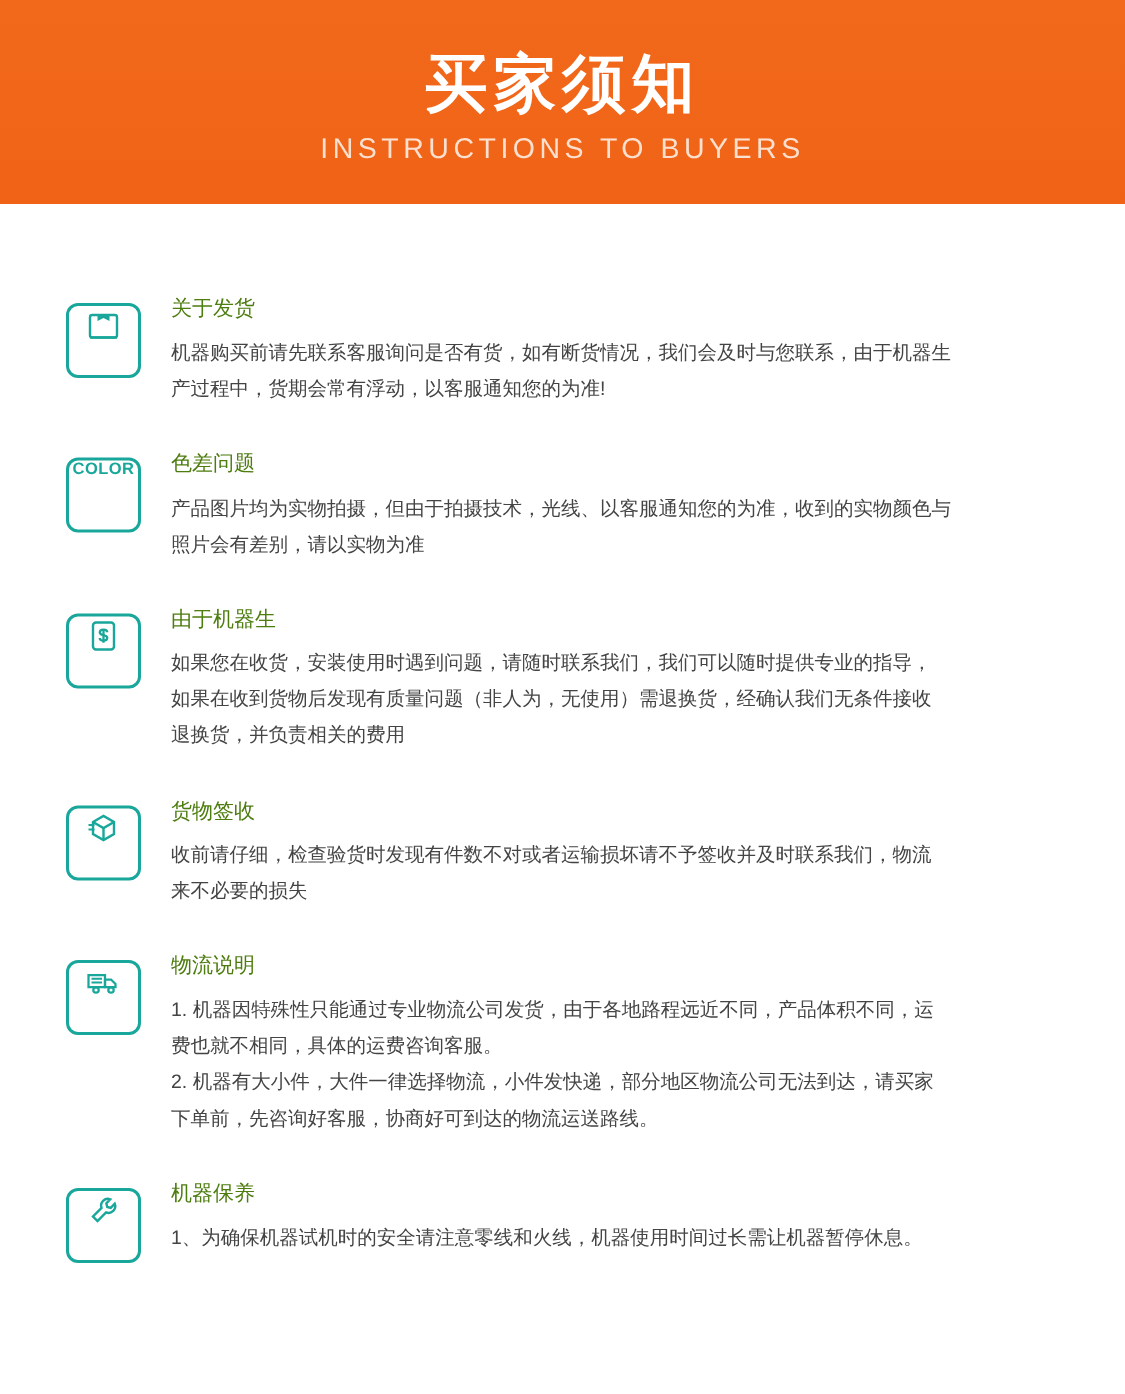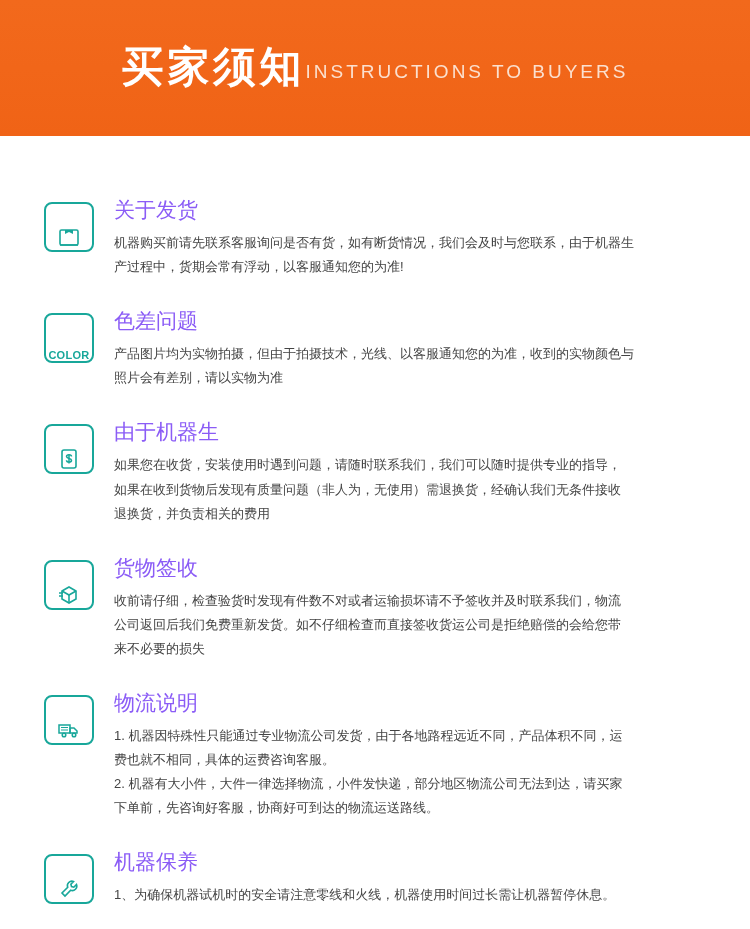--- a/index.html
+++ b/index.html
@@ -21,21 +21,21 @@
     overflow: hidden;
     background: #ffffff;
   }
 
   
   .header {
     height: 136px;
     background: #f4661a;
     background: linear-gradient(180deg, #f2691c 0%, #f06316 100%);
     display: flex;
-    flex-direction: row;
+    flex-direction: column;
     align-items: center;
     justify-content: center;
     box-sizing: border-box;
     padding-top: 8px;
   }
   .header-title {
     color: #ffffff;
     font-size: 42px;
     font-weight: bold;
     letter-spacing: 4px;
@@ -63,41 +63,41 @@
   }
 
   .icon-box {
     width: 50px;
     height: 50px;
     min-width: 50px;
     border: 2px solid #18a79a;
     border-radius: 8px;
     box-sizing: border-box;
     display: flex;
-    align-items: flex-end;
+    align-items: flex-start;
     justify-content: center;
     margin-right: 20px;
     margin-top: 4px;
     color: #18a79a;
   }
   .icon-box svg { display: block; }
   .icon-text {
     font-size: 11px;
     font-weight: bold;
     letter-spacing: 0.3px;
     color: #18a79a;
   }
 
   .item-body {
     flex: 1;
     padding-top: 0;
   }
   .item-title {
-    font-size: 21px;
-    color: #8b5cf6;
+    font-size: 14px;
+    color: #4d7c0f;
     font-weight: normal;
     margin: 0 0 10px 0;
     line-height: 1.1;
   }
   .item-text {
     font-size: 13px;
     color: #444444;
     line-height: 1.85;
     margin: 0;
     text-align: justify;
@@ -180,21 +180,20 @@
           <path d="M6 9 l7 -4 l7 4 v8 l-7 4 l-7 -4 Z"></path>
           <path d="M6 9 l7 4 l7 -4"></path>
           <path d="M13 13 v8"></path>
           <path d="M3 11 h4 M3 14 h4" stroke-width="1.4"></path>
         </svg>
       </div>
       <div class="item-body">
         <h2 class="item-title">货物签收</h2>
         <p class="item-text">
           <span class="line">收前请仔细，检查验货时发现有件数不对或者运输损坏请不予签收并及时联系我们，物流</span>
-          <span class="line">公司返回后我们免费重新发货。如不仔细检查而直接签收货运公司是拒绝赔偿的会给您带</span>
           <span class="line">来不必要的损失</span>
         </p>
       </div>
     </div>
 
     <div class="item">
       <div class="icon-box">
         <svg width="26" height="26" viewBox="0 0 26 26" fill="none" stroke="#18a79a" stroke-width="1.5">
           <path d="M3 8 h11 v8 H3 Z"></path>
           <path d="M14 11 h4 l3 3 v2 h-7 Z"></path>

